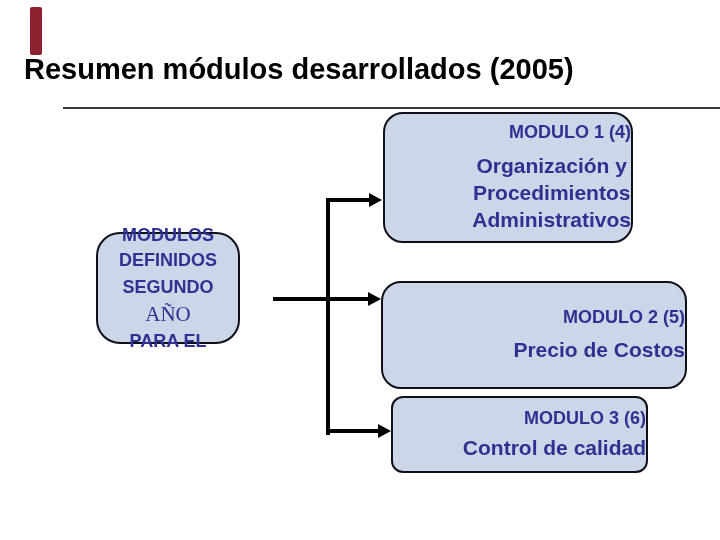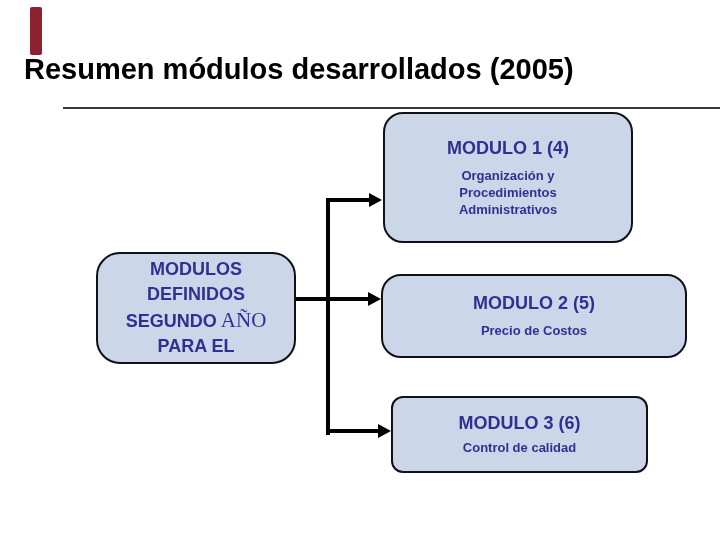--- a/index.html
+++ b/index.html
@@ -16,32 +16,32 @@
     font-size:29px;font-weight:bold;color:#000000;letter-spacing:0px;
     white-space:nowrap;
   }
   .title-underline{
     position:absolute;left:63px;top:107px;width:657px;height:2px;
     background:#383838;
   }
   .node{
     position:absolute;box-sizing:border-box;
     background:#ccd6e9;border:2px solid #101018;
-    display:flex;flex-direction:column;align-items:center;justify-content:center;
+    display:flex;flex-direction:column;align-items:flex-end;justify-content:center;
     text-align:center;color:#2e3192;
   }
   .node .heading{font-weight:bold;font-size:18px;line-height:1.25;}
-  .node .body{font-weight:bold;font-size:13px;line-height:1.28;}
-  #left-box{left:96px;top:252px;width:200px;height:112px;border-radius:24px;}
+  .node .body{font-weight:bold;font-size:21px;line-height:1.28;}
+  #left-box{left:96px;top:232px;width:144px;height:112px;border-radius:24px;}
   #left-box .heading{font-size:18px;line-height:1.35;}
   #left-box .serif-part{
     font-family:"Liberation Serif",serif;font-weight:normal;font-size:21px;
   }
   #module-box-1{left:383px;top:112px;width:250px;height:131px;border-radius:20px;}
-  #module-box-2{left:381px;top:274px;width:306px;height:84px;border-radius:20px;}
+  #module-box-2{left:381px;top:281px;width:306px;height:108px;border-radius:20px;}
   #module-box-3{left:391px;top:396px;width:257px;height:77px;border-radius:12px;}
   .node .heading{margin-bottom:9px;}
   .connector{position:absolute;background:#000000;}
   .arrowhead{
     position:absolute;width:0;height:0;
     border-top:7px solid transparent;border-bottom:7px solid transparent;
     border-left:13px solid #000000;
   }
 </style>
 </head>

